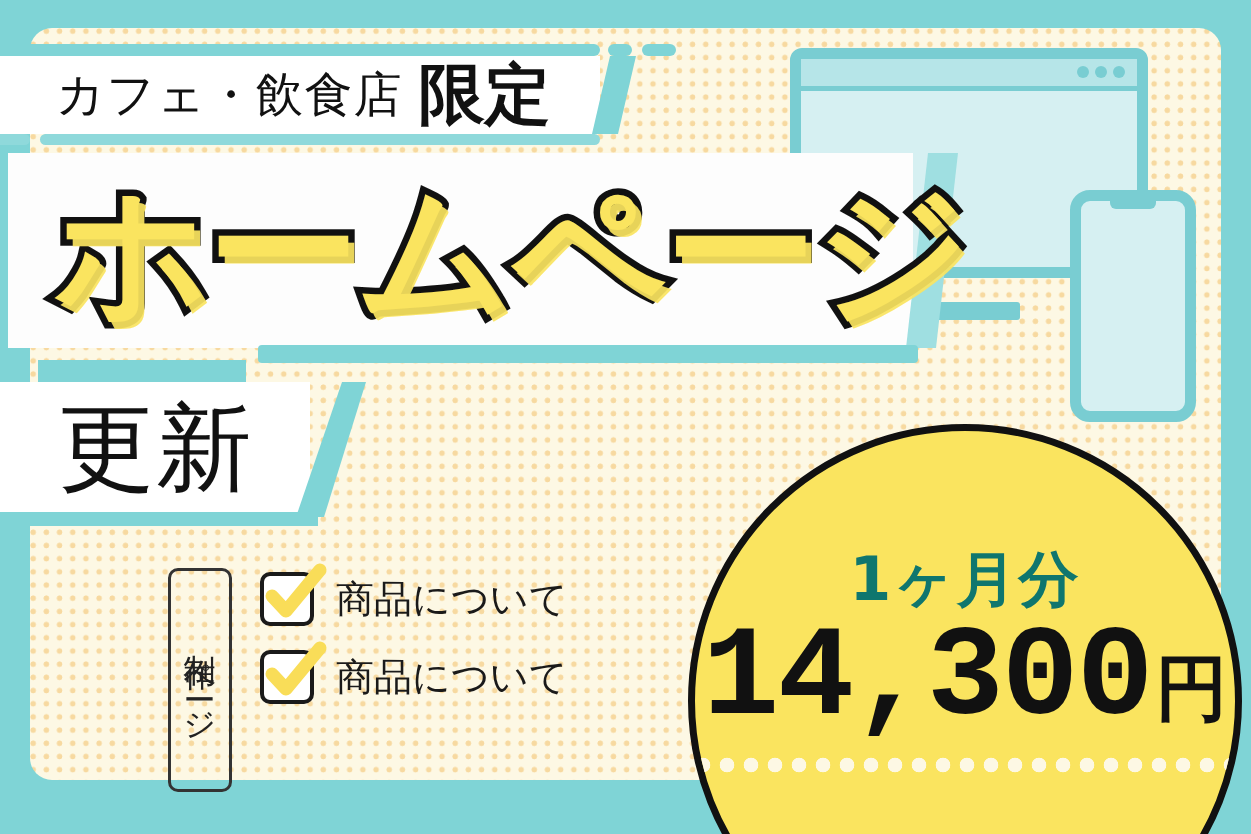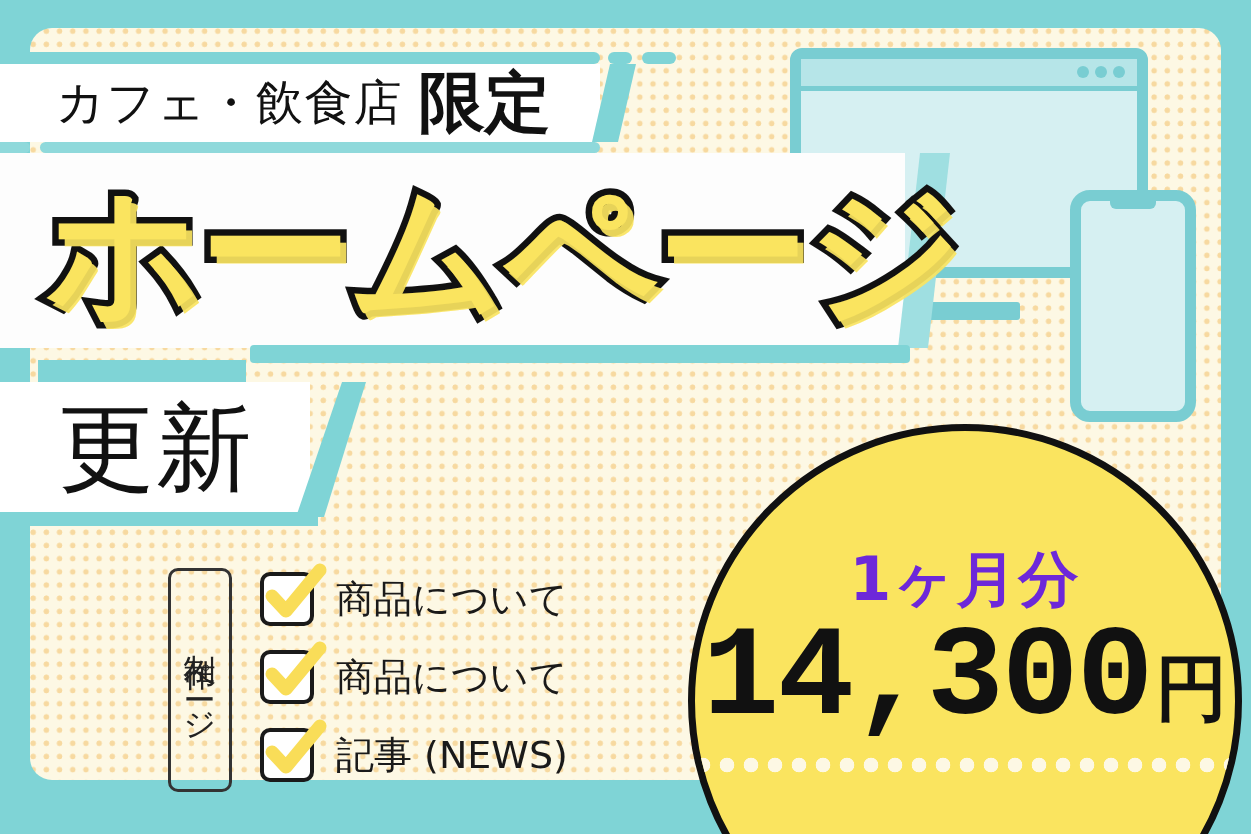--- a/index.html
+++ b/index.html
@@ -44,21 +44,21 @@
   .phone{
     position:absolute;left:290px;top:160px;width:126px;height:232px;
     border:11px solid #79cdd2;border-radius:20px;background:#d6f0f2;box-sizing:border-box;
   }
   .phone-notch{
     position:absolute;left:50%;transform:translateX(-50%);top:-1px;
     width:46px;height:9px;background:#79cdd2;border-radius:0 0 6px 6px;
   }
 
   
-  .b1-wrap{position:absolute;left:0;top:52px;width:640px;height:105px;padding-left:48px;}
+  .b1-wrap{position:absolute;left:0;top:44px;width:640px;height:105px;padding-left:48px;}
   .b1-top{
     position:absolute;left:0;top:0;width:600px;height:12px;background:#7fd4d6;border-radius:0 6px 6px 0;
   }
   .b1-topdash1{position:absolute;left:608px;top:0;width:24px;height:12px;background:#7fd4d6;border-radius:6px;}
   .b1-topdash2{position:absolute;left:642px;top:0;width:34px;height:12px;background:#7fd4d6;border-radius:6px;}
   .b1-white{
     position:absolute;left:0;top:12px;width:600px;height:78px;background:#ffffff;
   }
   .b1-slant{
     position:absolute;left:592px;top:12px;width:44px;height:78px;
@@ -74,21 +74,21 @@
   .b1-text .t1{font-size:48px;color:#111;letter-spacing:1px;font-weight:400;}
   .b1-text .t2{
     position:relative;font-size:66px;color:#111;font-weight:700;margin-left:10px;padding:0 4px;
   }
   .b1-text .t2::after{
     content:"";position:absolute;left:0;right:0;bottom:4px;height:12px;
     background:#fae45f;border-radius:6px;z-index:-1;
   }
 
   
-  .b2-wrap{position:absolute;left:0;top:153px;width:960px;height:212px;}
+  .b2-wrap{position:absolute;left:8px;top:153px;width:960px;height:212px;}
   .b2-white{position:absolute;left:0;top:0;width:905px;height:195px;background:#fdfdfd;}
   .b2-slant{
     position:absolute;left:898px;top:0;width:52px;height:195px;background:#9fdfe1;
     clip-path:polygon(22px 0, 52px 0, 30px 195px, 0 195px);
   }
   .b2-bot{position:absolute;left:250px;top:192px;width:660px;height:18px;background:#7fd4d6;border-radius:4px;}
   .b2-text{
     position:absolute;left:46px;top:6px;width:840px;height:186px;
     display:flex;align-items:center;
   }
@@ -141,21 +141,21 @@
   .price-circle{
     position:absolute;left:688px;top:424px;width:554px;height:554px;
     border-radius:50%;background:#fae45f;border:7px solid #111;box-sizing:border-box;
     overflow:hidden;
   }
   .pc-inner{
     position:absolute;left:0;top:0;width:100%;height:100%;
     display:flex;flex-direction:column;align-items:center;
     padding-top:118px;box-sizing:border-box;
   }
-  .pc-top{font-size:60px;font-weight:700;color:#6d28d9;letter-spacing:2px;line-height:1;}
+  .pc-top{font-size:60px;font-weight:700;color:#0f766e;letter-spacing:2px;line-height:1;}
   .pc-main{
     display:flex;align-items:baseline;margin-top:6px;line-height:1;
   }
   .pc-num{font-size:128px;font-weight:700;color:#111;letter-spacing:-2px;font-family:Liberation Mono, monospace;}
   .pc-yen{font-size:72px;font-weight:700;color:#111;margin-left:4px;}
   .pc-dots{
     position:absolute;left:0;top:326px;width:100%;height:16px;
     background-image:radial-gradient(circle at 8px 8px, #fdf8e4 7px, rgba(253,248,228,0) 7.6px);
     background-size:24px 16px;
   }
@@ -236,29 +236,20 @@
       <div class="check-row">
         <div class="cbox">
           <div class="sq"></div>
           <svg viewBox="0 0 76 76">
             <path d="M16 40 L30 55 L64 14" fill="none" stroke="#f9dd58" stroke-width="13" stroke-linecap="round" stroke-linejoin="round"></path>
           </svg>
         </div>
         <span class="c-label">商品について</span>
       </div>
 
-      <div class="check-row">
-        <div class="cbox">
-          <div class="sq"></div>
-          <svg viewBox="0 0 76 76">
-            <path d="M16 40 L30 55 L64 14" fill="none" stroke="#f9dd58" stroke-width="13" stroke-linecap="round" stroke-linejoin="round"></path>
-          </svg>
-        </div>
-        <span class="c-label">記事 (NEWS)</span>
-      </div>
 
     </div>
   </div>
 
   <div class="price-circle">
     <div class="pc-inner">
       <div class="pc-top">1ヶ月分</div>
       <div class="pc-main">
         <span class="pc-num">14,300</span>
         <span class="pc-yen">円</span>

